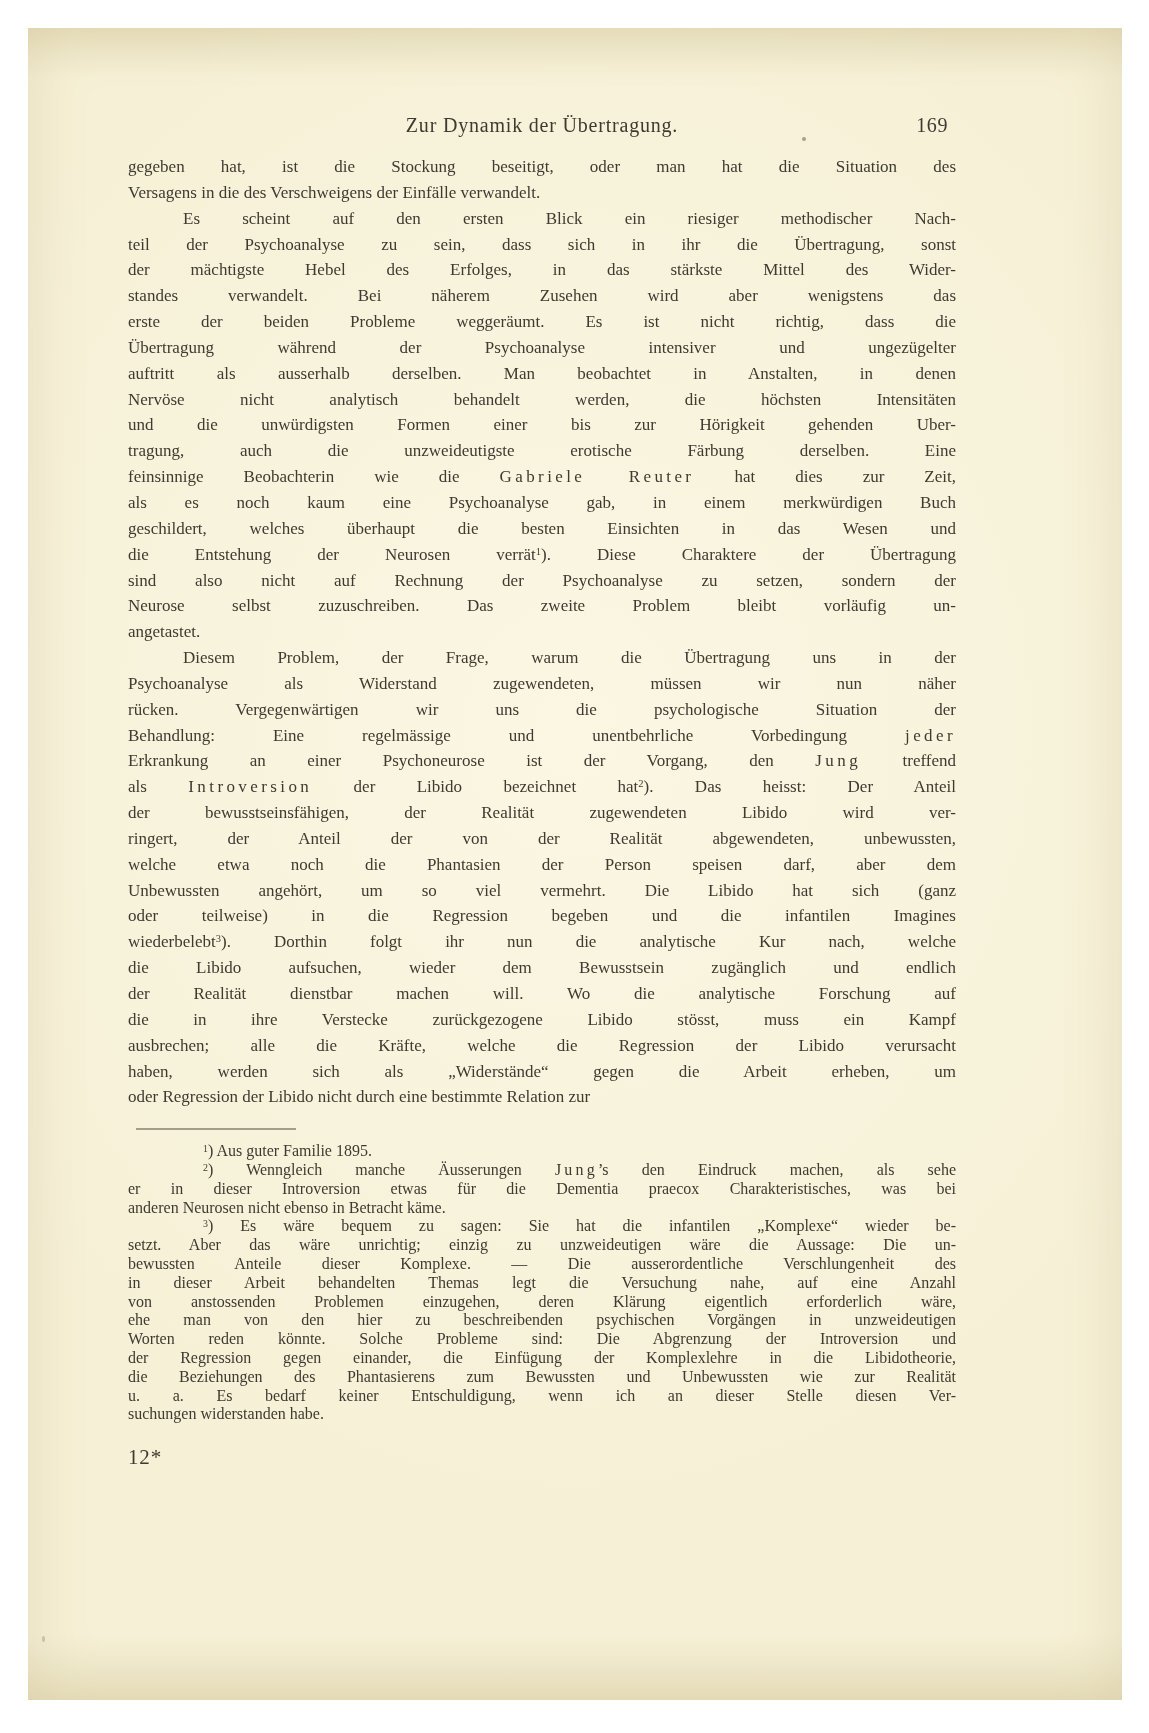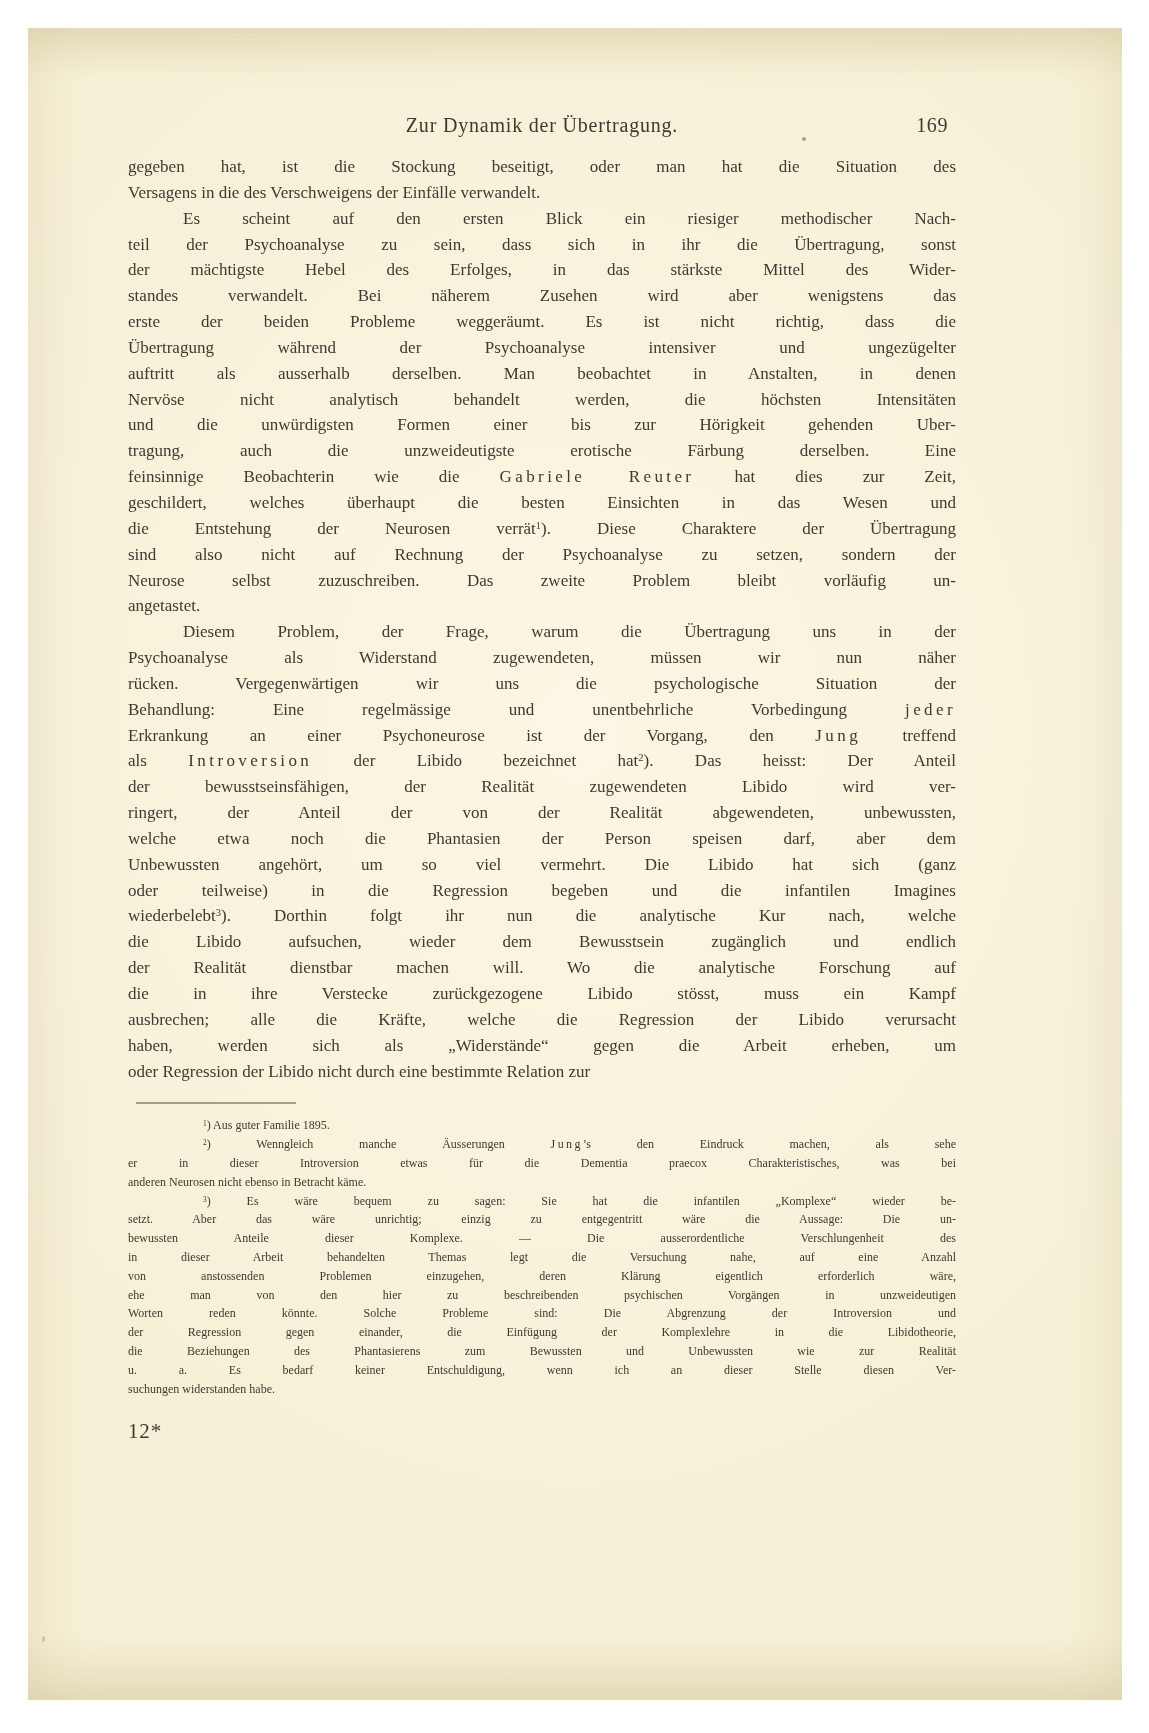--- a/index.html
+++ b/index.html
@@ -71,21 +71,21 @@
     letter-spacing: 0;
   }
   .fnrule {
     margin: 18px 0 12px 108px;
     width: 160px;
     border-top: 2px solid rgba(95,88,72,0.55);
   }
   .footnotes {
     margin: 0 0 0 100px;
     width: 828px;
-    font-size: 12px;
+    font-size: 16px;
     line-height: 18.8px;
   }
   .footnotes .tline { height: 18.8px; }
   .sig {
     margin: 20px 0 0 100px;
     width: 828px;
     box-sizing: border-box;
     padding-right: 64px;
     font-size: 21px;
     line-height: 26px;
@@ -116,20 +116,21 @@
           <div class="tline">teil der Psychoanalyse zu sein, dass sich in ihr die Übertragung, sonst</div>
           <div class="tline">der mächtigste Hebel des Erfolges, in das stärkste Mittel des Wider-</div>
           <div class="tline">standes verwandelt.  Bei näherem Zusehen wird aber wenigstens das</div>
           <div class="tline">erste der beiden Probleme weggeräumt.  Es ist nicht richtig, dass die</div>
           <div class="tline">Übertragung während der Psychoanalyse intensiver und ungezügelter</div>
           <div class="tline">auftritt als ausserhalb derselben.  Man beobachtet in Anstalten, in denen</div>
           <div class="tline">Nervöse nicht analytisch behandelt werden, die höchsten Intensitäten</div>
           <div class="tline">und die unwürdigsten Formen einer bis zur Hörigkeit gehenden Uber-</div>
           <div class="tline">tragung, auch die unzweideutigste erotische Färbung derselben.  Eine</div>
           <div class="tline">feinsinnige Beobachterin wie die <span class="sperr">Gabriele Reuter</span> hat dies zur Zeit,</div>
+          <div class="tline">als es noch kaum eine Psychoanalyse gab, in einem merkwürdigen Buch</div>
           <div class="tline">geschildert, welches überhaupt die besten Einsichten in das Wesen und</div>
           <div class="tline">die Entstehung der Neurosen verrät<sup>1</sup>).  Diese Charaktere der Übertragung</div>
           <div class="tline">sind also nicht auf Rechnung der Psychoanalyse zu setzen, sondern der</div>
           <div class="tline">Neurose selbst zuzuschreiben.  Das zweite Problem bleibt vorläufig un-</div>
           <div class="tline last">angetastet.</div>
         </div>
         <div>
           <div class="tline ind">Diesem Problem, der Frage, warum die Übertragung uns in der</div>
           <div class="tline">Psychoanalyse als Widerstand zugewendeten, müssen wir nun näher</div>
           <div class="tline">rücken.  Vergegenwärtigen wir uns die psychologische Situation der</div>
@@ -155,21 +156,21 @@
         <div>
           <div class="tline fn-ind last"><sup>1</sup>) Aus guter Familie 1895.</div>
         </div>
         <div>
           <div class="tline fn-ind"><sup>2</sup>) Wenngleich manche Äusserungen <span class="sperr">Jung</span>’s den Eindruck machen, als sehe</div>
           <div class="tline">er in dieser Introversion etwas für die Dementia praecox Charakteristisches, was bei</div>
           <div class="tline last">anderen Neurosen nicht ebenso in Betracht käme.</div>
         </div>
         <div>
           <div class="tline fn-ind"><sup>3</sup>) Es wäre bequem zu sagen: Sie hat die infantilen „Komplexe“ wieder be-</div>
-          <div class="tline">setzt.  Aber das wäre unrichtig; einzig zu entgegentritt wäre die Aussage: Die un-</div>
+          <div class="tline">setzt.  Aber das wäre unrichtig; einzig zu unzweideutigen wäre die Aussage: Die un-</div>
           <div class="tline">bewussten Anteile dieser Komplexe. — Die ausserordentliche Verschlungenheit des</div>
           <div class="tline">in dieser Arbeit behandelten Themas legt die Versuchung nahe, auf eine Anzahl</div>
           <div class="tline">von anstossenden Problemen einzugehen, deren Klärung eigentlich erforderlich wäre,</div>
           <div class="tline">ehe man von den hier zu beschreibenden psychischen Vorgängen in unzweideutigen</div>
           <div class="tline">Worten reden könnte.  Solche Probleme sind: Die Abgrenzung der Introversion und</div>
           <div class="tline">der Regression gegen einander, die Einfügung der Komplexlehre in die Libidotheorie,</div>
           <div class="tline">die Beziehungen des Phantasierens zum Bewussten und Unbewussten wie zur Realität</div>
           <div class="tline">u. a.  Es bedarf keiner Entschuldigung, wenn ich an dieser Stelle diesen Ver-</div>
           <div class="tline last">suchungen widerstanden habe.</div>
         </div>

